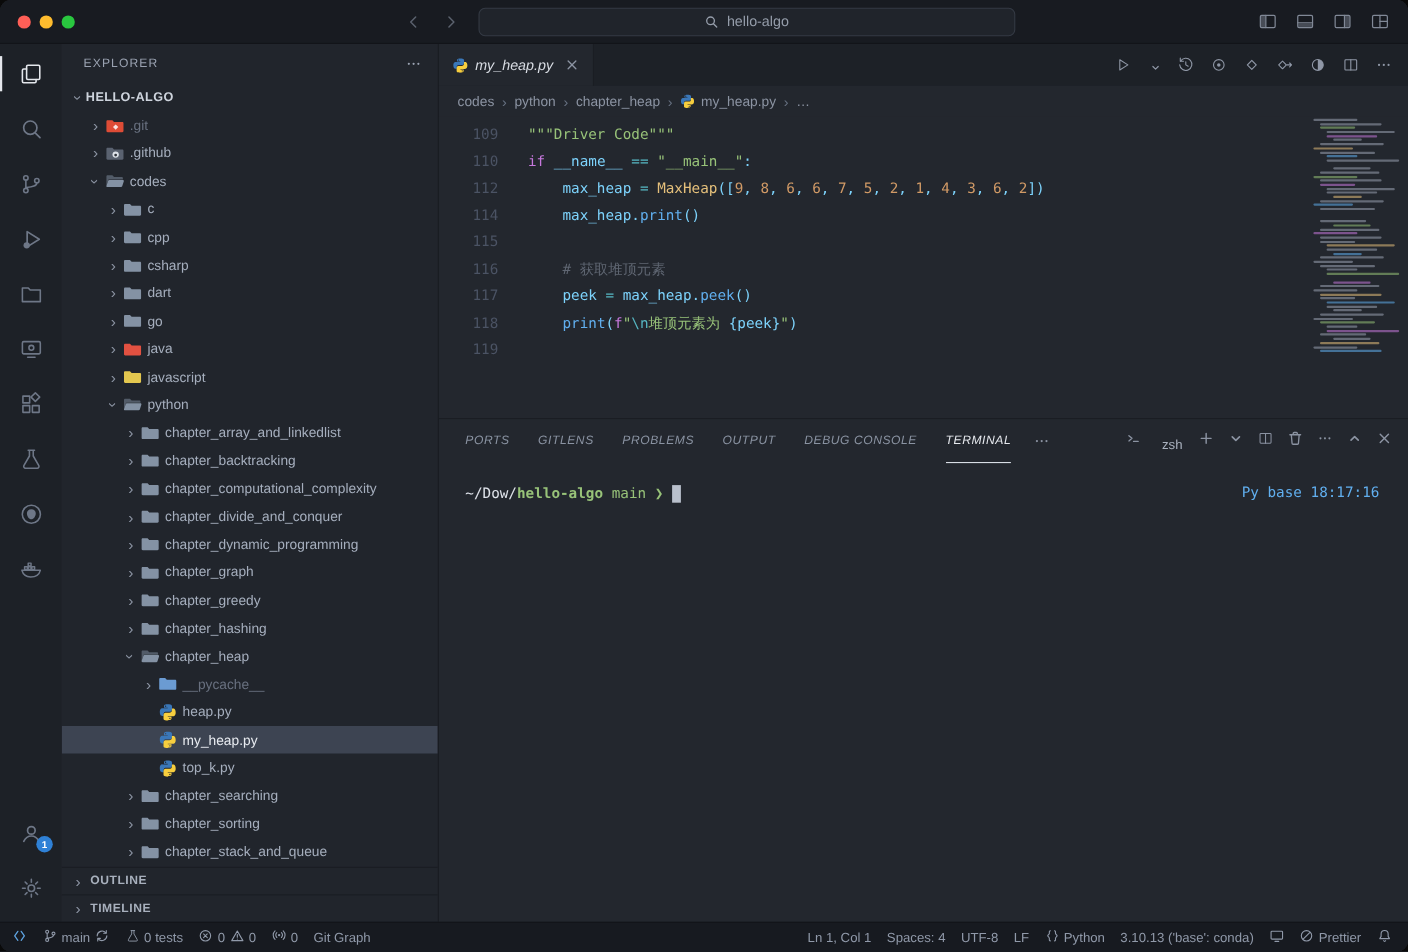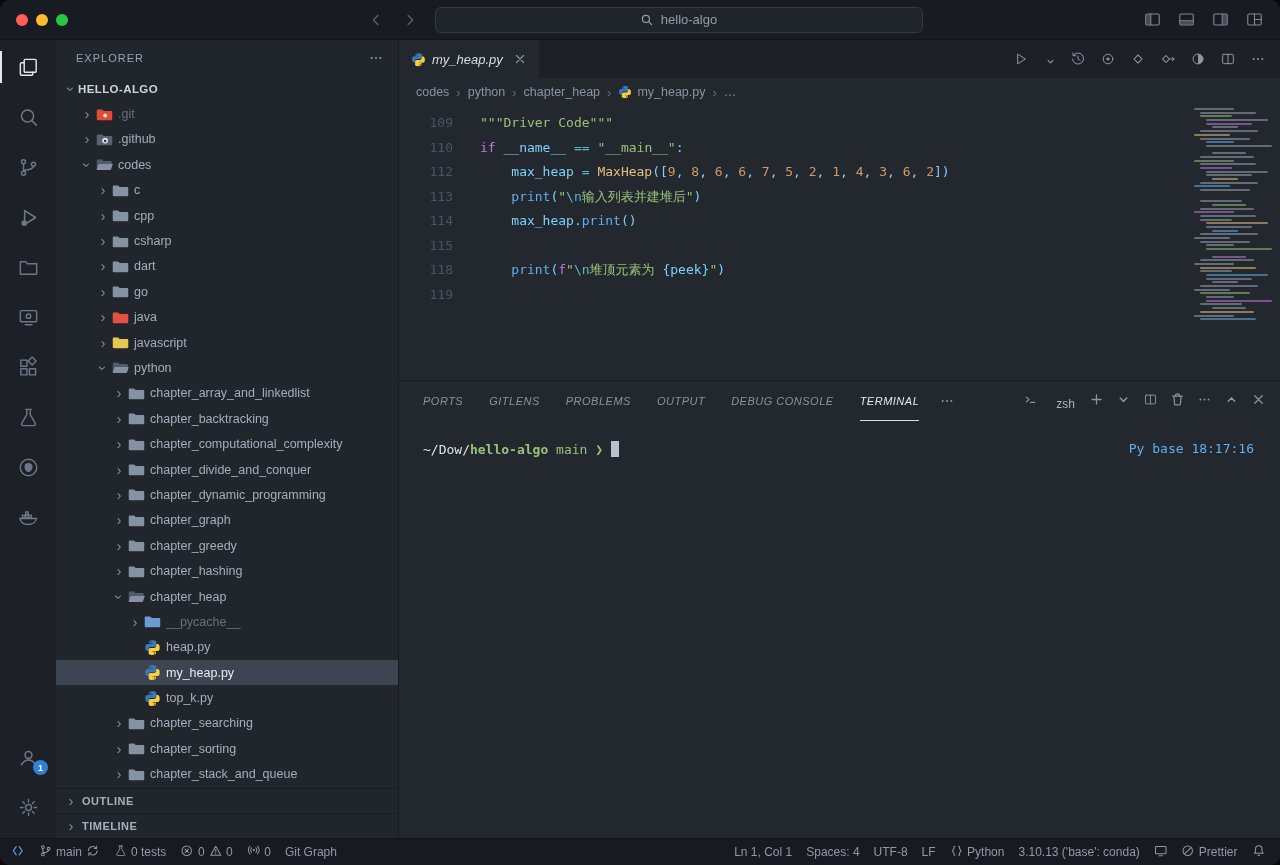--- a/index.html
+++ b/index.html
@@ -632,30 +632,34 @@
             </div>
             <div class="code-line">
               <span class="ln">110</span>
               <span class="code-text"><span class="tk tk-kw">if</span><span class="tk tk-fg"> __name__ </span><span class="tk tk-op">==</span><span class="tk tk-fg"> </span><span class="tk tk-str">"__main__"</span><span class="tk tk-fg">:</span></span>
             </div>
             <div class="code-line">
               <span class="ln">112</span>
               <span class="code-text"><span class="tk tk-fg">    max_heap </span><span class="tk tk-op">=</span><span class="tk tk-fg"> </span><span class="tk tk-cls">MaxHeap</span><span class="tk tk-fg">([</span><span class="tk tk-num">9</span><span class="tk tk-fg">, </span><span class="tk tk-num">8</span><span class="tk tk-fg">, </span><span class="tk tk-num">6</span><span class="tk tk-fg">, </span><span class="tk tk-num">6</span><span class="tk tk-fg">, </span><span class="tk tk-num">7</span><span class="tk tk-fg">, </span><span class="tk tk-num">5</span><span class="tk tk-fg">, </span><span class="tk tk-num">2</span><span class="tk tk-fg">, </span><span class="tk tk-num">1</span><span class="tk tk-fg">, </span><span class="tk tk-num">4</span><span class="tk tk-fg">, </span><span class="tk tk-num">3</span><span class="tk tk-fg">, </span><span class="tk tk-num">6</span><span class="tk tk-fg">, </span><span class="tk tk-num">2</span><span class="tk tk-fg">])</span></span>
             </div>
             <div class="code-line">
-              <span class="ln">113</span>
-              <span class="code-text"><span class="tk tk-fg">    </span><span class="tk tk-fn">print</span><span class="tk tk-fg">(</span><span class="tk tk-str">"</span><span class="tk tk-esc">\n</span><span class="tk tk-str">输入列表并建堆后</span><span class="tk tk-str">"</span><span class="tk tk-fg">)</span></span>
-            </div>
-            <div class="code-line">
               <span class="ln">114</span>
               <span class="code-text"><span class="tk tk-fg">    max_heap.</span><span class="tk tk-fn">print</span><span class="tk tk-fg">()</span></span>
             </div>
             <div class="code-line">
               <span class="ln">115</span>
               <span class="code-text"></span>
+            </div>
+            <div class="code-line">
+              <span class="ln">116</span>
+              <span class="code-text"><span class="tk tk-fg">    </span><span class="tk tk-cmt"># 获取堆顶元素</span></span>
+            </div>
+            <div class="code-line">
+              <span class="ln">117</span>
+              <span class="code-text"><span class="tk tk-fg">    peek </span><span class="tk tk-op">=</span><span class="tk tk-fg"> max_heap.</span><span class="tk tk-fn">peek</span><span class="tk tk-fg">()</span></span>
             </div>
             <div class="code-line">
               <span class="ln">118</span>
               <span class="code-text"><span class="tk tk-fg">    </span><span class="tk tk-fn">print</span><span class="tk tk-fg">(</span><span class="tk tk-kw">f</span><span class="tk tk-str">"</span><span class="tk tk-esc">\n</span><span class="tk tk-str">堆顶元素为 </span><span class="tk tk-fg">{peek}</span><span class="tk tk-str">"</span><span class="tk tk-fg">)</span></span>
             </div>
             <div class="code-line">
               <span class="ln">119</span>
               <span class="code-text"></span>
             </div>
           </div>

